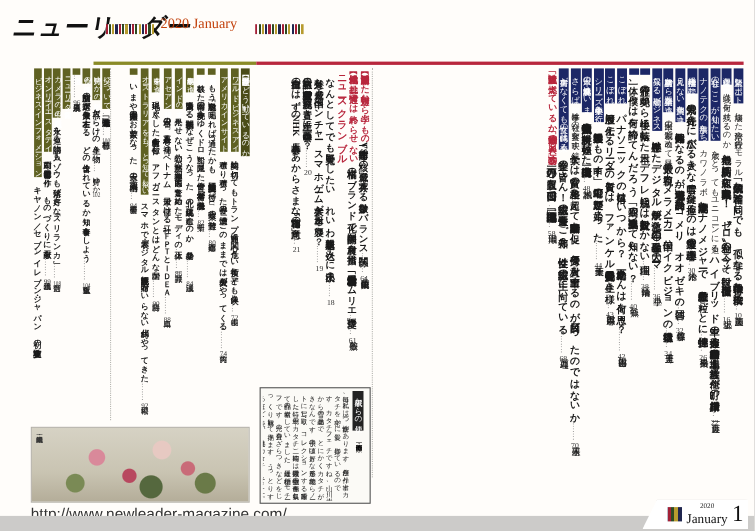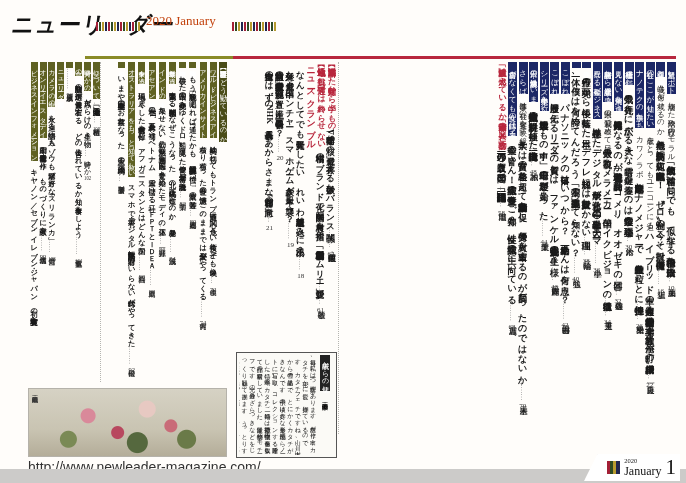--- a/index.html
+++ b/index.html
@@ -66,21 +66,21 @@
   #url{position:absolute;left:28px;top:459px;font-family:"Liberation Sans","DejaVu Sans",sans-serif;
      font-size:14px;color:#333;}
   
   #band{position:absolute;left:0;top:469px;width:686px;height:14px;background:#cccbc9;}
   #corner-tab{position:absolute;right:6px;bottom:2px;width:92px;height:27px;background:#fff;
      clip-path:polygon(14% 0,100% 0,100% 100%,0 100%);
      display:flex;align-items:center;justify-content:flex-end;gap:4px;padding-right:4px;
      box-shadow:-1px -1px 2px rgba(0,0,0,.15);}
   #tab-stripes{width:13px;height:13px;
      background:repeating-linear-gradient(90deg,#a32036 0 3px,#2e4a23 3px 6px,#b79b2f 6px 9px,#20264f 9px 13px);}
-  #tab-mid{display:flex;flex-direction:column;align-items:flex-start;line-height:1;}
+  #tab-mid{display:flex;flex-direction:column;align-items:center;line-height:1;}
   #tab-year{font-size:6.5px;color:#222;}
   #tab-month{font-size:12px;color:#111;}
   #tab-no{font-size:21px;color:#111;line-height:1;}
 </style>
 </head>
 <body>
 
 <div id="page">
 
   <div id="logo">ニューリーダー</div>

